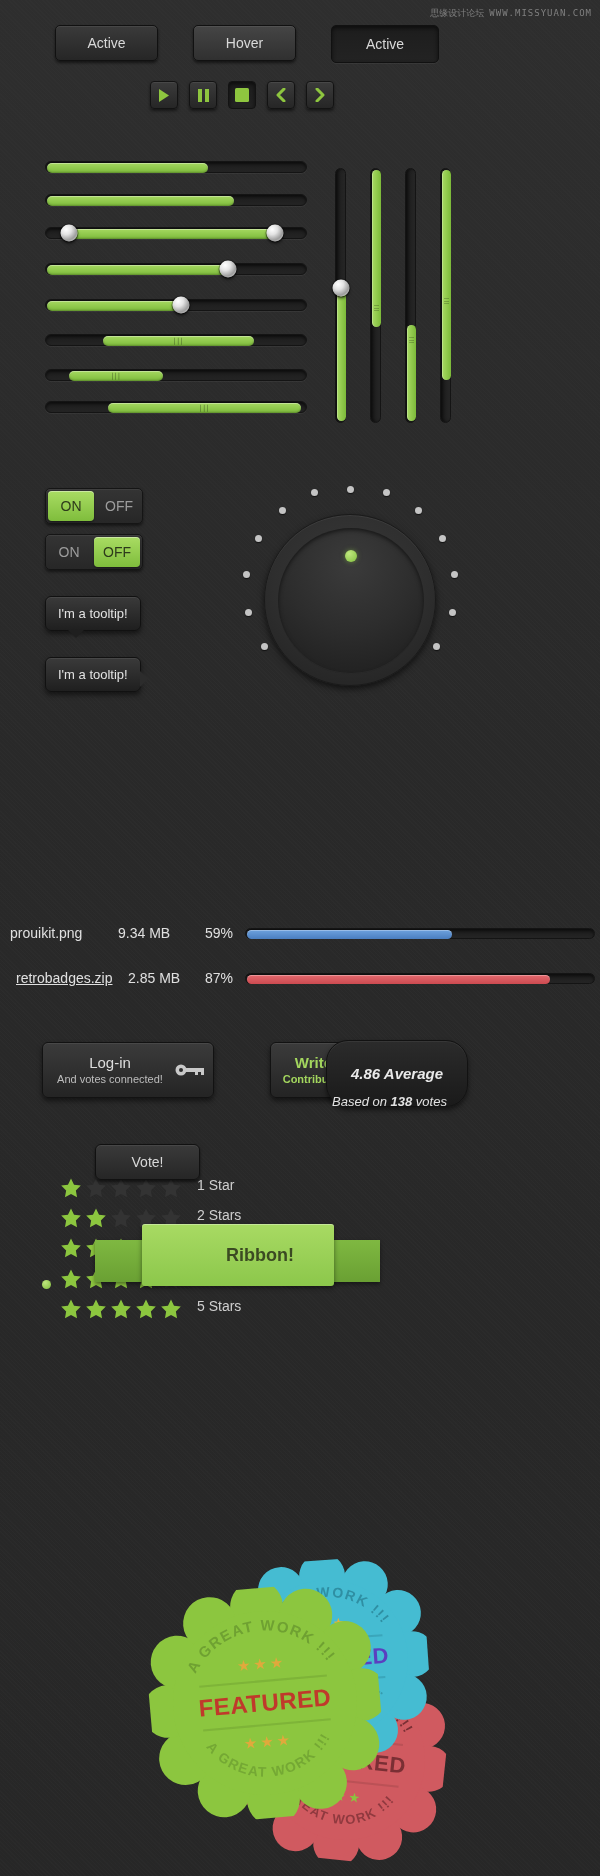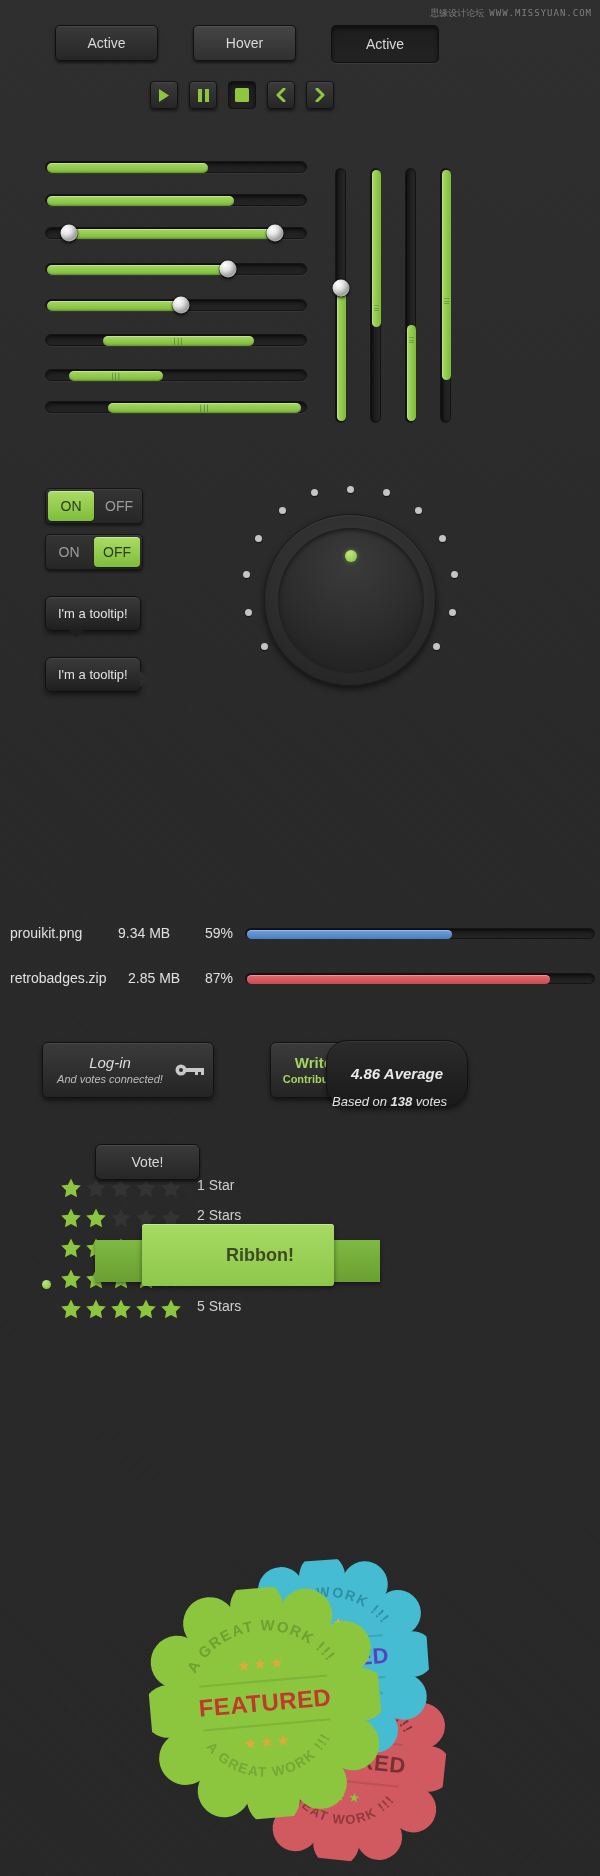--- a/index.html
+++ b/index.html
@@ -393,28 +393,28 @@
     <div class="tick" style="left:36px;  top:165px;"></div>
   </div>
 
   <div class="dlname" style="left:10px; top:925px;">prouikit.png</div>
   <div class="dlsize" style="left:118px; top:925px;">9.34 MB</div>
   <div class="dlpct" style="left:205px; top:925px;">59%</div>
   <div class="dlbar" style="left:245px; top:928px; width:350px;">
     <div class="dlfill" style="width:59%; background:linear-gradient(180deg,#6ea2de,#4a7ec0);"></div>
   </div>
 
-  <div class="dlname" style="left:10px; top:970px;">retrobadges.zip</div>
+  <div class="dlname" style="left:16px; top:970px;text-decoration:underline;">retrobadges.zip</div>
   <div class="dlsize" style="left:128px; top:970px;">2.85 MB</div>
   <div class="dlpct" style="left:205px; top:970px;">87%</div>
   <div class="dlbar" style="left:245px; top:973px; width:350px;">
     <div class="dlfill" style="width:87%; background:linear-gradient(180deg,#e3696e,#cc4a50);"></div>
   </div>
 
-  <div class="cta" style="left:42px; top:1042px;font-style:italic;">
+  <div class="cta" style="left:42px; top:1042px;">
     <div class="txt">
       <div class="t1">Log-in</div>
       <div class="t2">And votes connected!</div>
     </div>
     <div class="ico">
       <svg width="30" height="16" viewBox="0 0 30 16">
         <circle cx="6" cy="8" r="5.5" fill="#c9c9c9"></circle>
         <circle cx="6" cy="8" r="2" fill="#2b2b2b"></circle>
         <rect x="9" y="6" width="20" height="4" fill="#c9c9c9"></rect>
         <rect x="20" y="9" width="3" height="4" fill="#c9c9c9"></rect>

